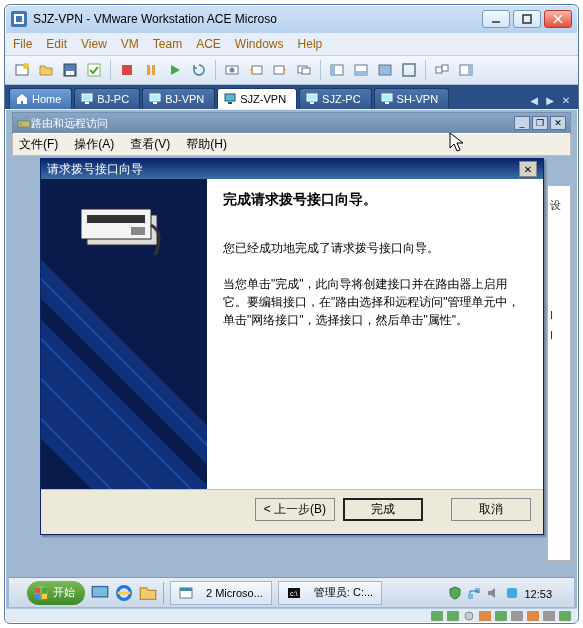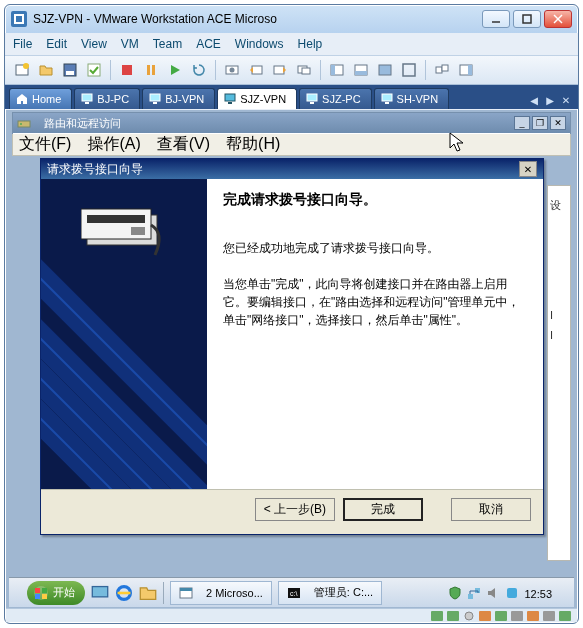--- a/index.html
+++ b/index.html
@@ -10,21 +10,21 @@
 
 
 .vm-title { height: 28px; display: flex; align-items: center; padding: 0 6px; font-size: 12px; color: #000; }
 .vm-title .icon { width: 16px; height: 16px; margin-right: 6px; }
 .vm-title .spacer { flex: 1; }
 .win-btn { width: 28px; height: 18px; border: 1px solid #7a99bb; border-radius: 3px; margin-left: 3px; display: flex; align-items: center; justify-content: center; background: linear-gradient(#f2f8ff,#d3e5f7); cursor: pointer; }
 .win-btn.close { background: linear-gradient(#f7b5a8,#e3503a); border-color: #b33; color: #fff; }
 .win-btn svg { width: 10px; height: 10px; }
 
 
-.vm-menu { height: 22px; display: flex; align-items: center; padding: 0 8px; gap: 14px; font-size: 12px; color: #0c4a6e; background: #e7eef7; }
+.vm-menu { height: 22px; display: flex; align-items: center; padding: 0 8px; gap: 14px; font-size: 12px; color: #a16207; background: #e7eef7; }
 .vm-menu span { cursor: default; }
 
 
 .vm-toolbar { height: 30px; background: linear-gradient(#f3f7fc,#dbe7f4); border-top: 1px solid #c0d2e6; border-bottom: 1px solid #a9bfd8; display: flex; align-items: center; padding: 0 6px; gap: 2px; }
 .tb-btn { width: 22px; height: 22px; display: flex; align-items: center; justify-content: center; border: 1px solid transparent; border-radius: 2px; cursor: pointer; }
 .tb-sep { width: 1px; height: 20px; background: #b0c4da; margin: 0 3px; }
 .tb-btn svg { width: 14px; height: 14px; }
 
 
 .vm-tabs { height: 24px; background: #2a4f87; display: flex; align-items: flex-end; padding: 0 4px; gap: 2px; }
@@ -36,21 +36,21 @@
 .nav-arrows .ar { width: 16px; height: 18px; color: #cfe0f5; display:flex; align-items:center; justify-content:center; cursor:pointer; font-size:10px; }
 
 
 .guest-area { position: absolute; left: 1px; right: 1px; top: 105px; bottom: 14px; background: #a0b7d1; overflow: hidden; }
 
 
 .mmc-win { position: absolute; left: 6px; top: 2px; right: 6px; height: 28px; background: #fff; border: 1px solid #7690ad; }
 .mmc-title { height: 20px; background: linear-gradient(#8aa5c7,#6e8cae); display: flex; align-items: center; padding: 0 4px; font-size: 11px; color: #fff; }
 .mmc-title .mw-btns { margin-left:auto; display:flex; gap:2px; }
 .mmc-title .mw-btn { width:16px; height:14px; background:#c7d5e6; border:1px solid #5a7595; font-size:9px; display:flex; align-items:center; justify-content:center; color:#000; cursor:pointer; }
-.mmc-menu { position: absolute; left:6px; right:6px; top: 24px; height: 22px; background: #f1efe6; border: 1px solid #c0c0b4; border-top:none; display:flex; align-items:center; padding:0 6px; gap:16px; font-size:16px; }
+.mmc-menu { position: absolute; left:6px; right:6px; top: 24px; height: 22px; background: #f1efe6; border: 1px solid #c0c0b4; border-top:none; display:flex; align-items:center; padding:0 6px; gap:16px; font-size:12px; }
 
 
 .wizard { position: absolute; left: 34px; top: 48px; width: 504px; height: 377px; background: #ece9d8; border: 1px solid #0a246a; box-shadow: 2px 2px 2px rgba(0,0,0,.3); }
 .wiz-title { height: 20px; background: linear-gradient(#0a246a,#3b6ea5); color: #fff; font-size: 12px; padding: 0 6px; display: flex; align-items: center; }
 .wiz-title .x { margin-left:auto; width:18px; height:16px; background:#d6d3c5; border:1px solid #888; display:flex; align-items:center; justify-content:center; color:#000; font-size:10px; cursor:pointer; }
 .wiz-body { display: flex; height: 310px; background: #fff; }
 .wiz-side { width: 166px; background: #0a1a4a; position: relative; overflow: hidden; }
 .wiz-side .diag { position:absolute; inset:0; }
 .wiz-side .device { position:absolute; top:22px; left:40px; }
 .wiz-content { flex:1; padding: 12px 16px; font-size: 12px; color:#000; }
@@ -281,21 +281,21 @@
   </div>
 
   <div class="guest-area">
 
     <div class="mmc-win">
       <div class="mmc-title">
         <svg width="14" height="14" viewBox="0 0 14 14">
             <rect x="1" y="5" width="12" height="6" fill="#c9b96f" stroke="#786"></rect>
             <circle cx="4" cy="8" r="1" fill="#5a5"></circle>
           </svg>
-        <span style="margin-left:13px">路由和远程访问</span>
+        <span style="margin-left:0">路由和远程访问</span>
         <div class="mw-btns">
           <div class="mw-btn">_</div>
           <div class="mw-btn">❐</div>
           <div class="mw-btn">✕</div>
         </div>
       </div>
     </div>
     <div class="mmc-menu">
       <span>文件(F)</span>
       <span>操作(A)</span>

